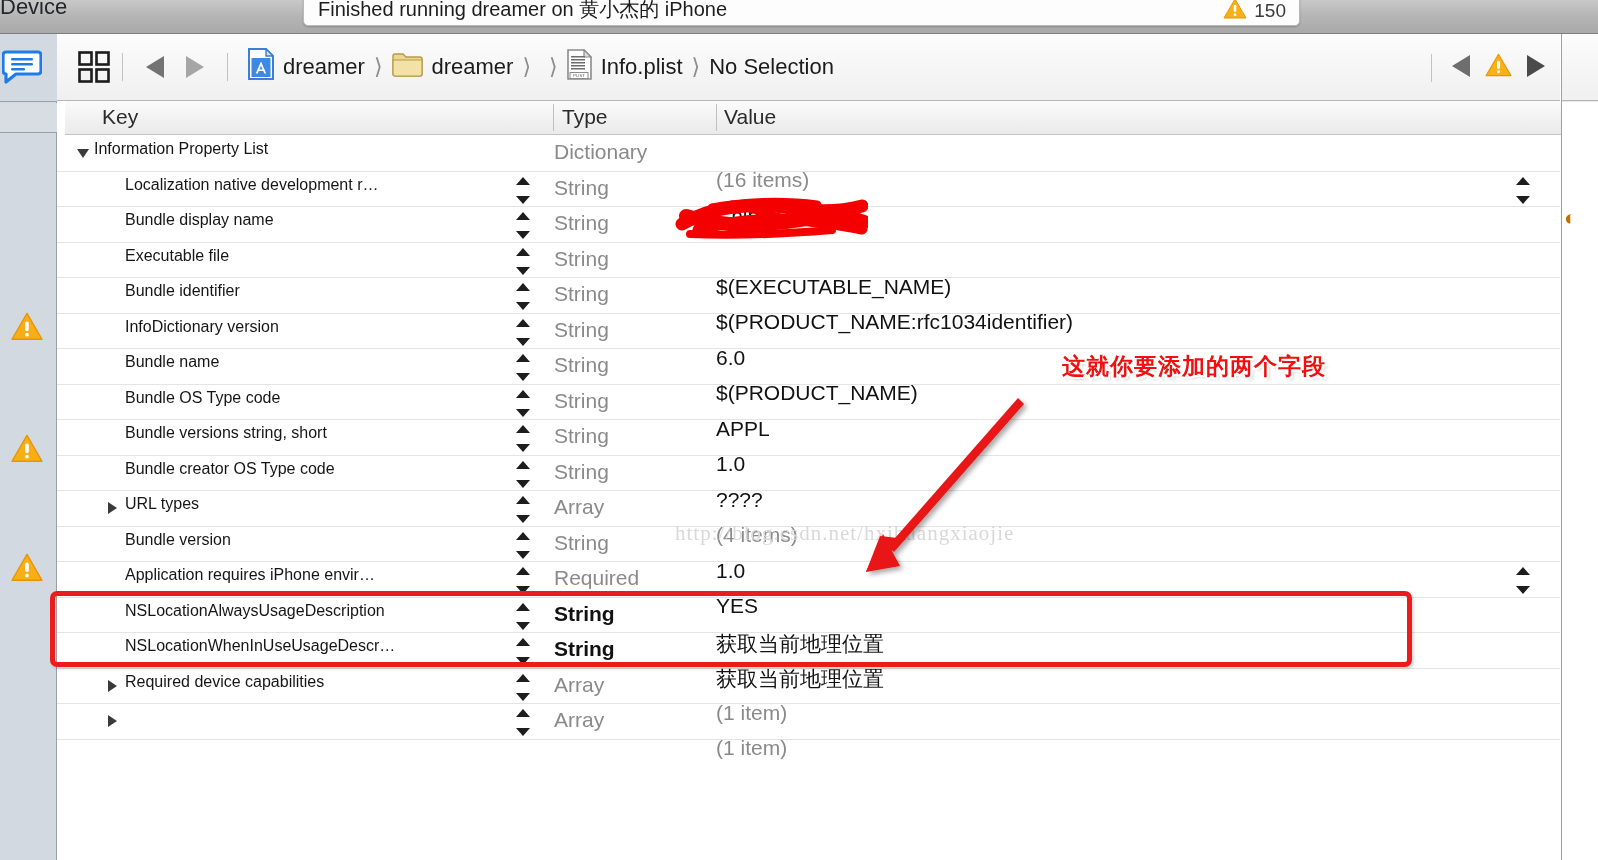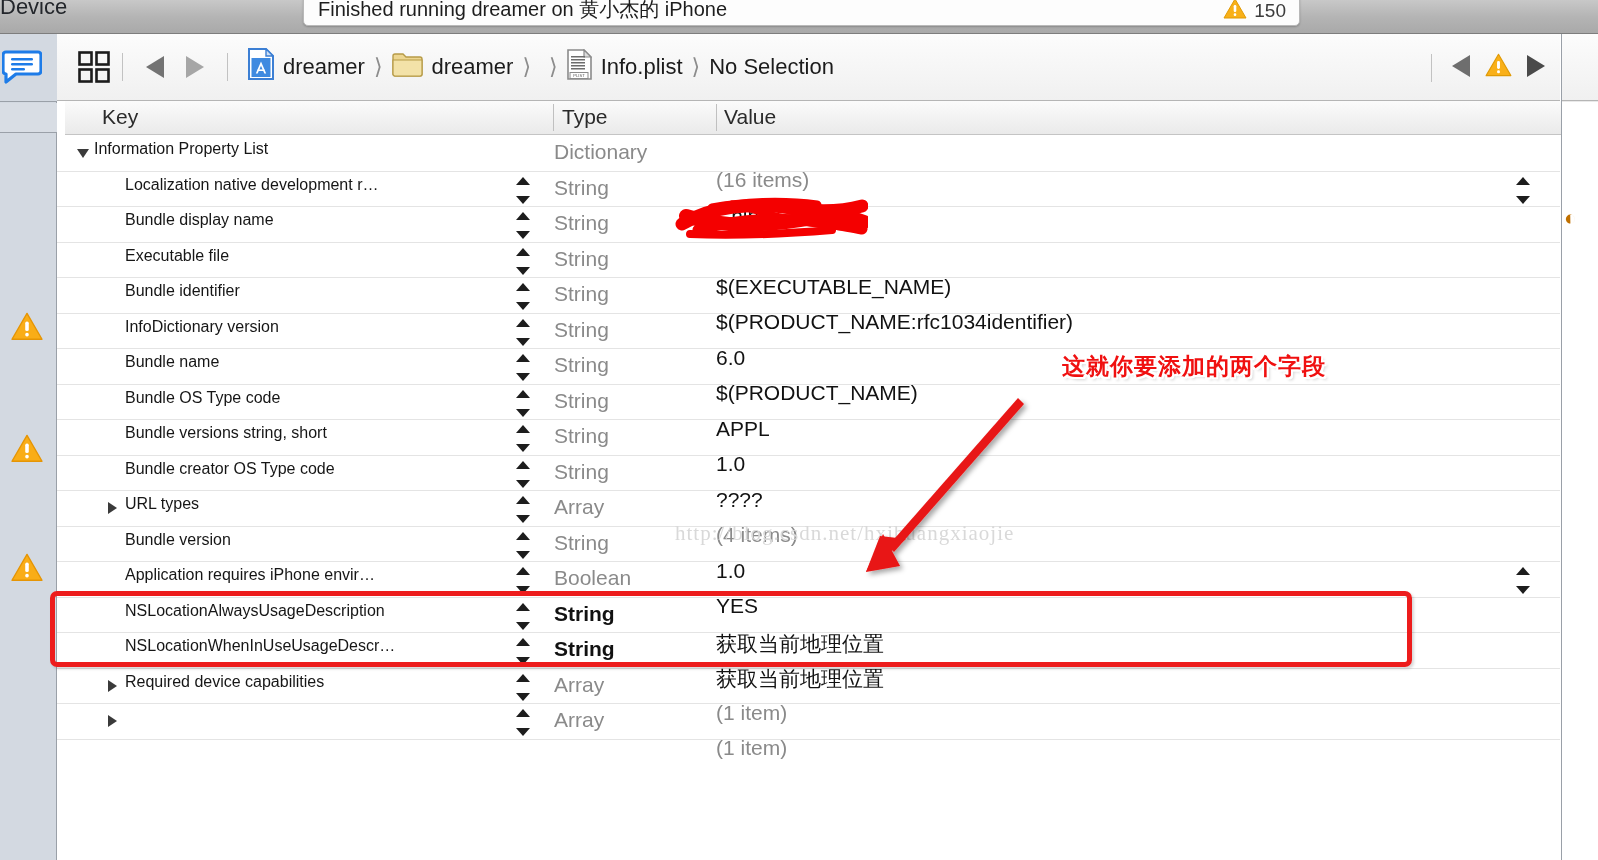--- a/index.html
+++ b/index.html
@@ -504,21 +504,21 @@
         </span>
         <span class="cell-type">String</span>
         <span class="cell-value">1.0</span>
       </div>
       <div class="row">
         <span class="cell-key" style="left: 68px;">Application requires iPhone envir…</span>
         <span class="stepper">
           <span class="up"></span>
           <span class="dn"></span>
         </span>
-        <span class="cell-type">Boolean</span>
+        <span class="cell-type">Required</span>
         <span class="cell-value">YES</span>
         <span class="row-stepper-right stepper" style="left: auto;">
           <span class="up"></span>
           <span class="dn"></span>
         </span>
       </div>
       <div class="row" style="border-bottom-color: rgb(228, 228, 228);">
         <span class="cell-key" style="left: 68px;">NSLocationAlwaysUsageDescription</span>
         <span class="stepper">
           <span class="up"></span>

